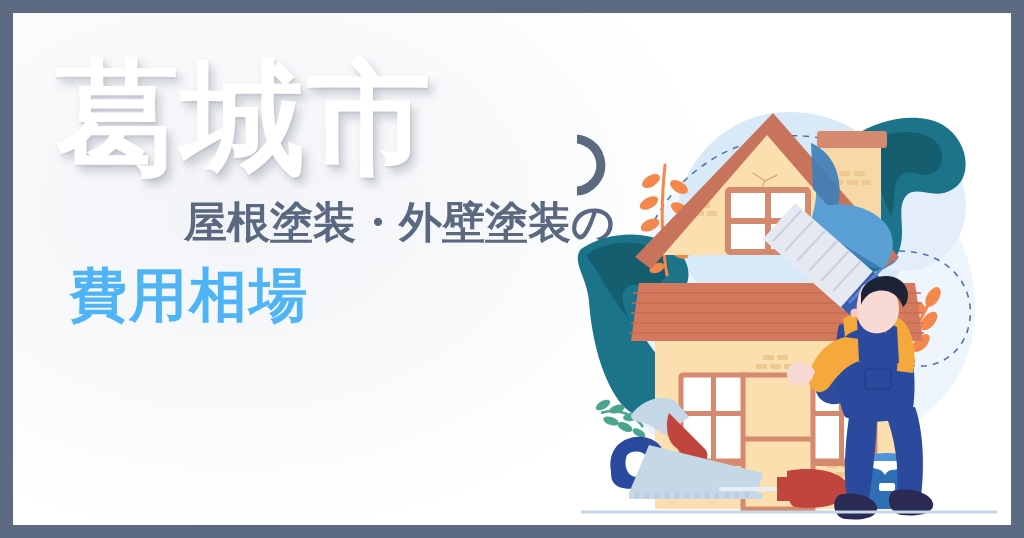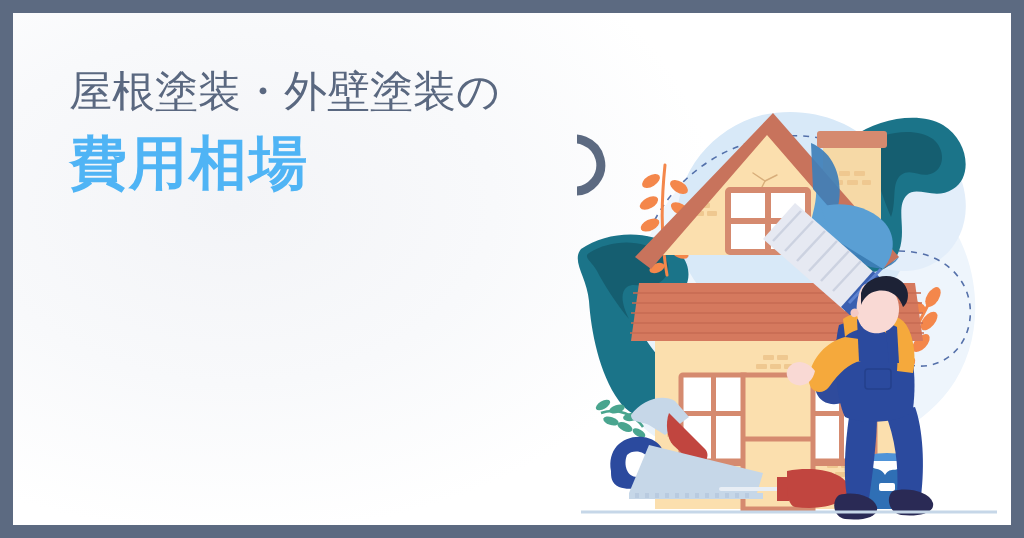--- a/index.html
+++ b/index.html
@@ -27,42 +27,44 @@
   #city-title{
     font-size:124px;line-height:1.06;font-weight:700;color:#ffffff;
     letter-spacing:2px;margin:0;
     text-shadow:
       5px 7px 9px rgba(120,128,145,0.34),
       1px 2px 2px rgba(120,128,145,0.20);
     white-space:nowrap;
   }
   #subtitle-line{
     margin:14px 0 0 14px;
-    font-size:43px;font-weight:400;color:#5a6880;
+    font-size:43px;font-weight:700;color:#5a6880;
     letter-spacing:0px;white-space:nowrap;
     line-height:1.12;
+    text-align:right;
   }
   #price-line{
     margin:16px 0 0 14px;
     font-size:58px;font-weight:700;color:#4fb4f5;
     letter-spacing:2px;white-space:nowrap;line-height:1.1;
   }
   
   #illustration{
     position:absolute;right:-4px;top:12px;width:438px;height:500px;
   }
   #illustration svg{display:block;width:100%;height:100%;}
 </style>
 </head>
 <body>
 
 <div id="banner">
   <div id="card">
 
     <div id="text-block">
+      <h1 id="city-title">葛城市</h1>
       <div id="subtitle-line">屋根塗装・外壁塗装の</div>
       <div id="price-line">費用相場</div>
     </div>
 
     <div id="illustration">
       <svg viewBox="0 0 438 500" xmlns="http://www.w3.org/2000/svg" aria-hidden="true">
 
         <g>
           <path d="M150 130 C 95 150, 58 215, 62 280 C 66 345, 110 400, 175 420 C 250 443, 330 420, 372 365 C 412 312, 405 230, 360 180 C 312 126, 212 110, 150 130 Z" fill="#eef5fc"></path>
           <path d="M185 90 C 132 104, 96 152, 100 205 C 104 260, 150 302, 210 305 C 275 308, 330 268, 334 205 C 338 140, 272 72, 185 90 Z" fill="#d8e9f8"></path>

